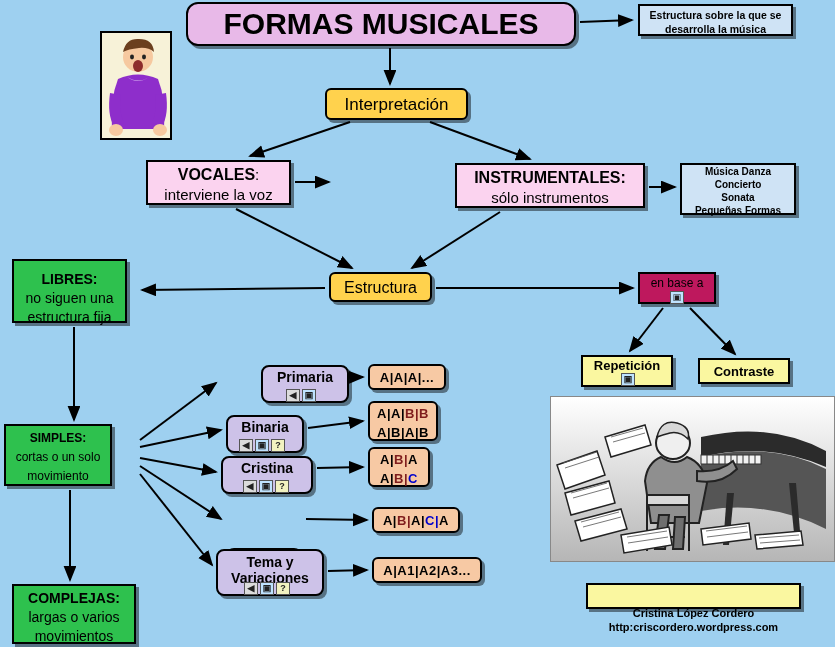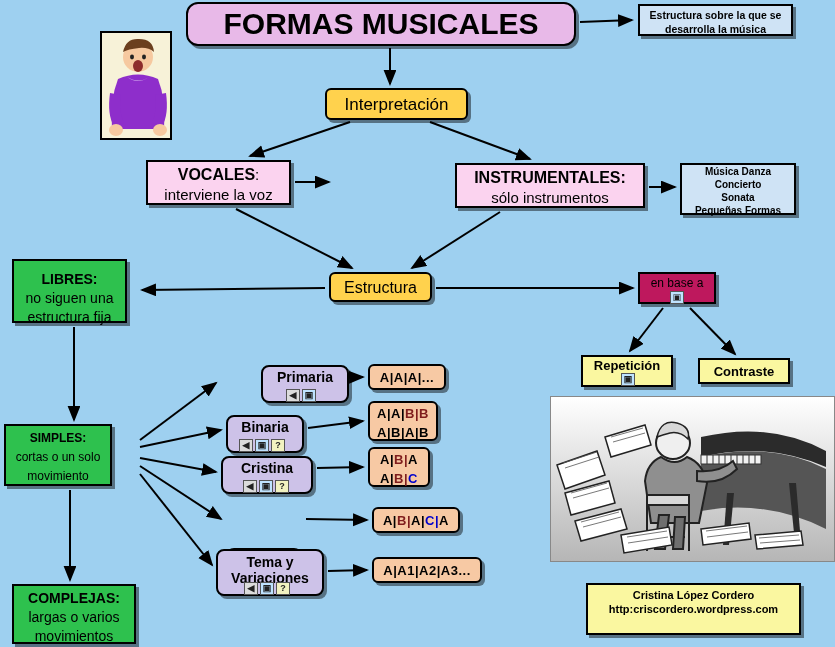--- a/index.html
+++ b/index.html
@@ -157,23 +157,23 @@
     left:100px;top:31px;width:72px;height:109px;
     border:2px solid #000;background:#f4f0dc;overflow:hidden;
   }
   
   .pianist{
     left:550px;top:396px;width:285px;height:166px;
     background:#d8d8d8;border:1px solid #888;overflow:hidden;
   }
   
   .credits{
-    left:586px;top:583px;width:215px;height:52px;
+    left:586px;top:583px;width:215px;height:26px;
     background:#faf7a0;border:2px solid #000;
-    font-size:11px;font-weight:bold;line-height:14px;padding-top:3px;
+    font-size:11px;font-weight:bold;line-height:14px;padding-top:21px;
     box-shadow:3px 3px 0 rgba(0,0,0,.45);
   }
 </style>
 </head>
 <body>
 
 <div id="canvas">
 
   <svg class="lines" viewBox="0 0 835 647">
     <defs>

